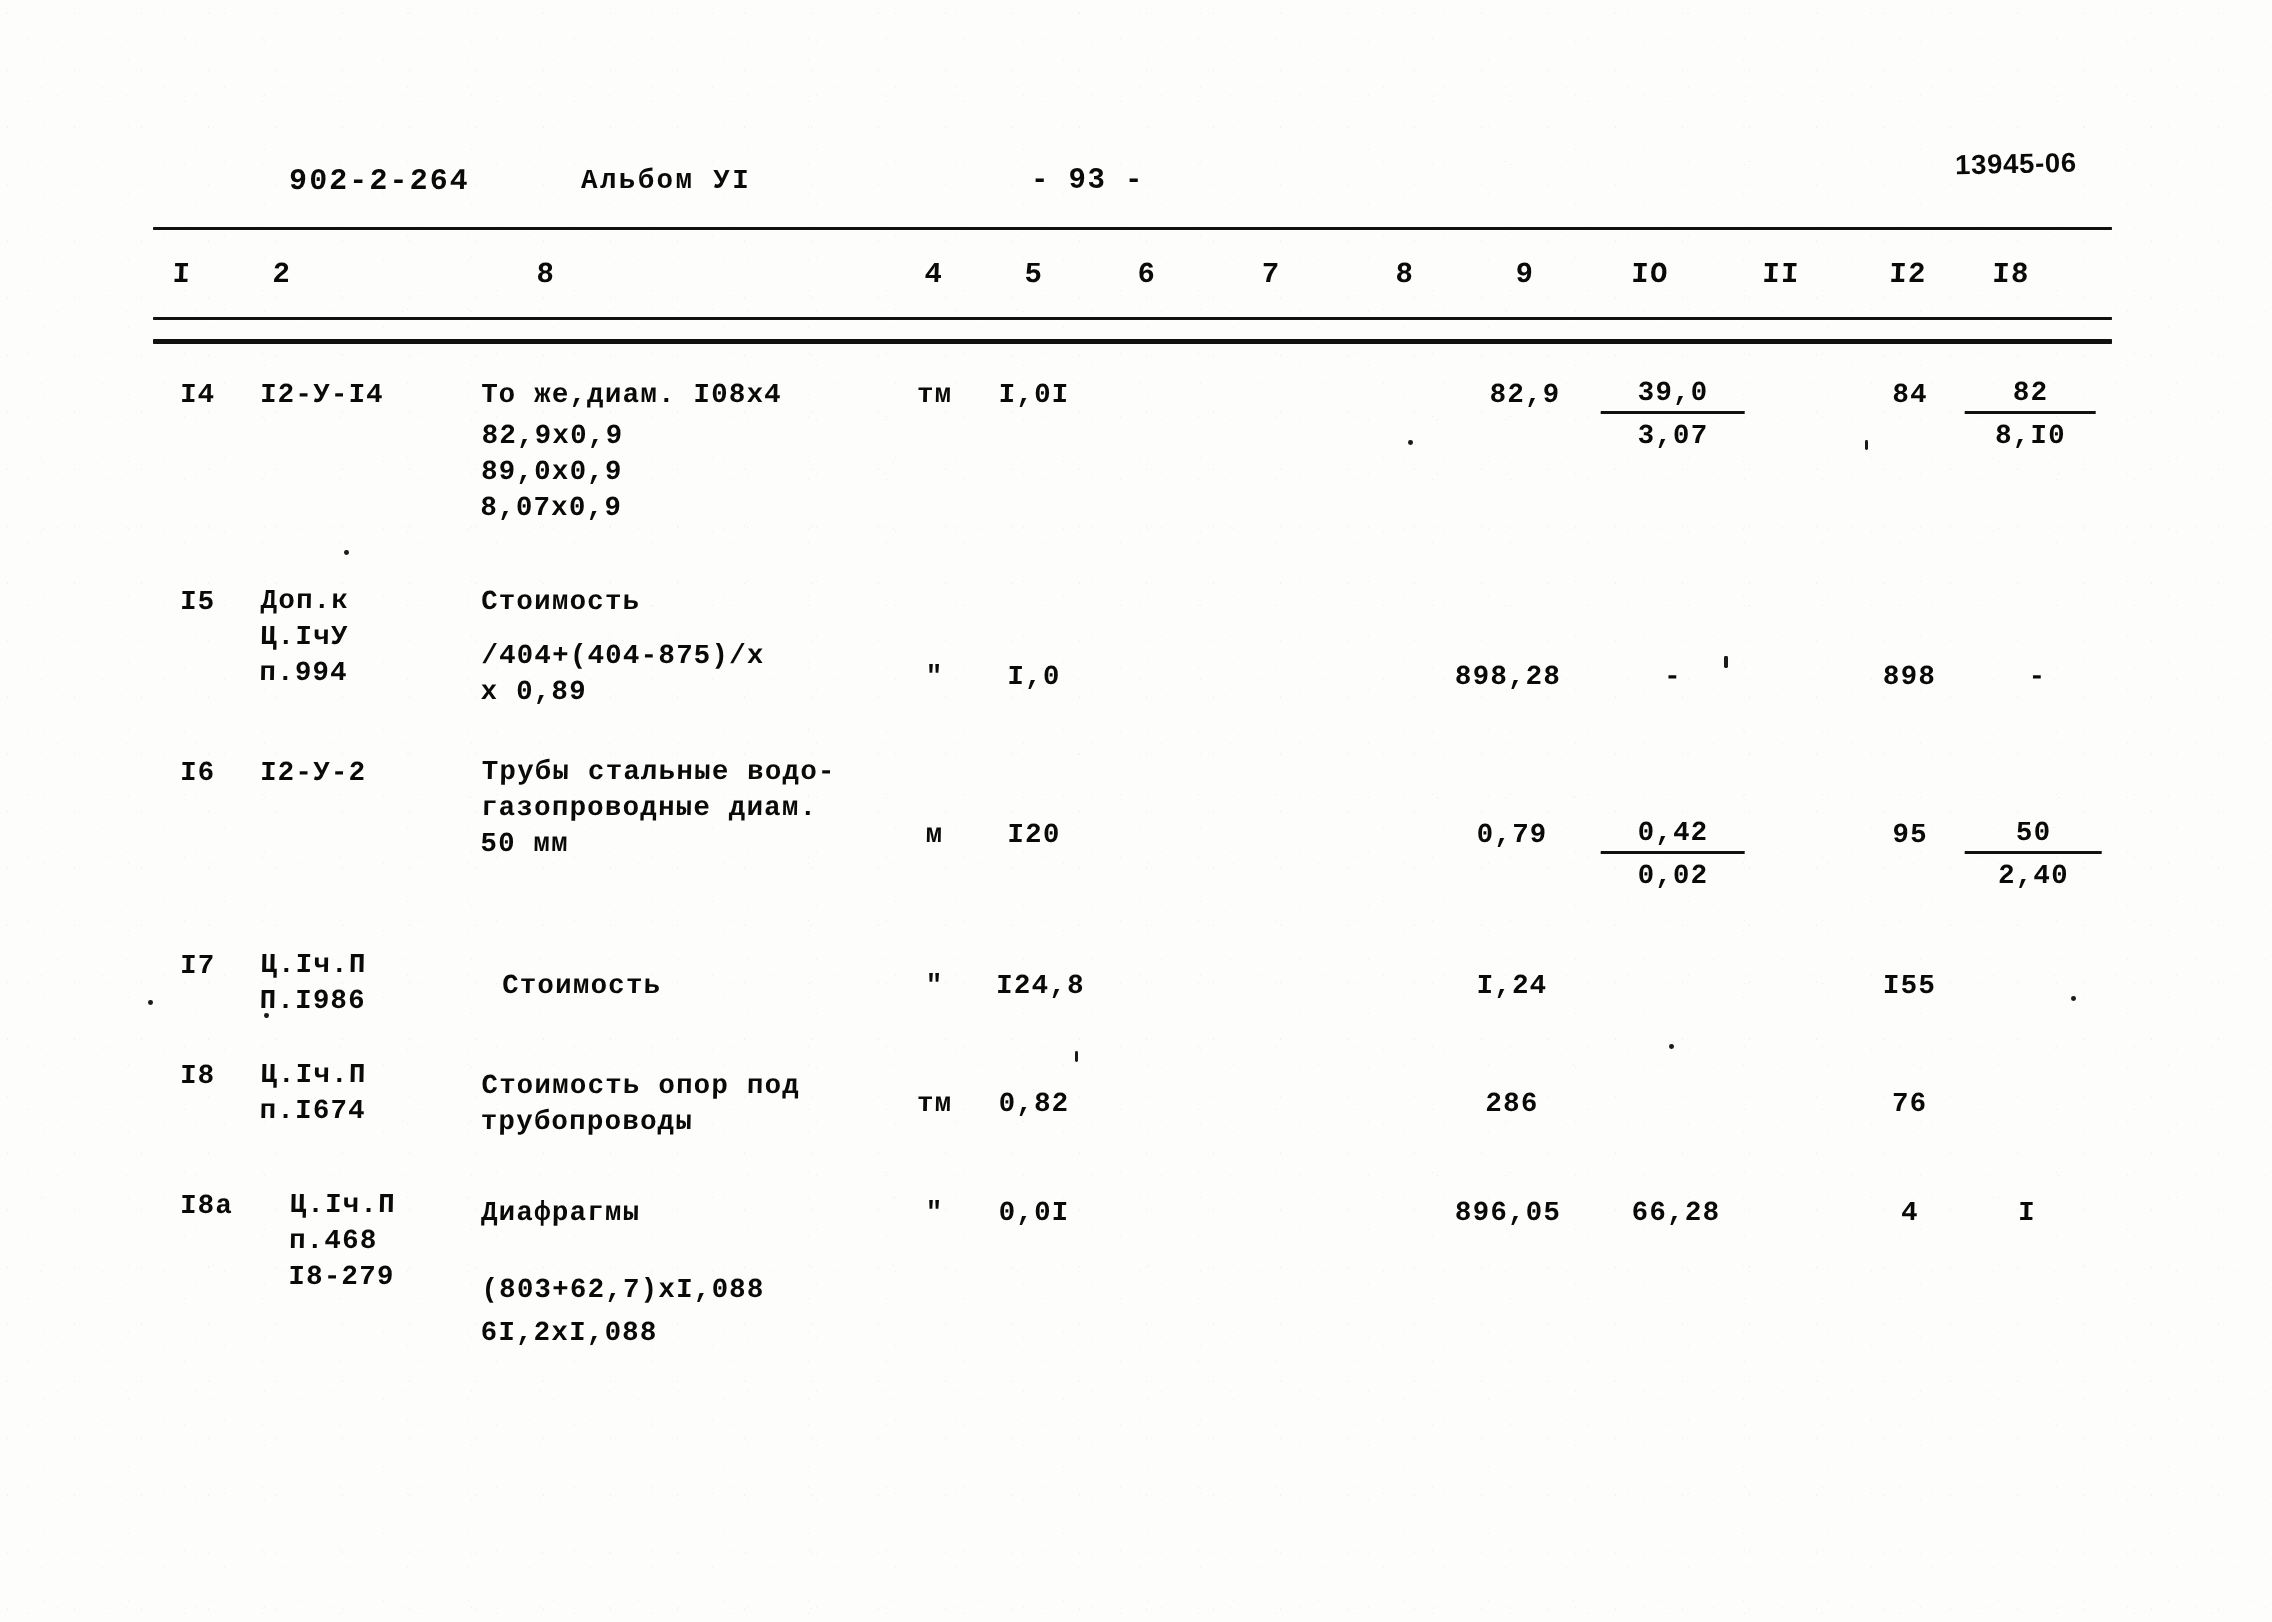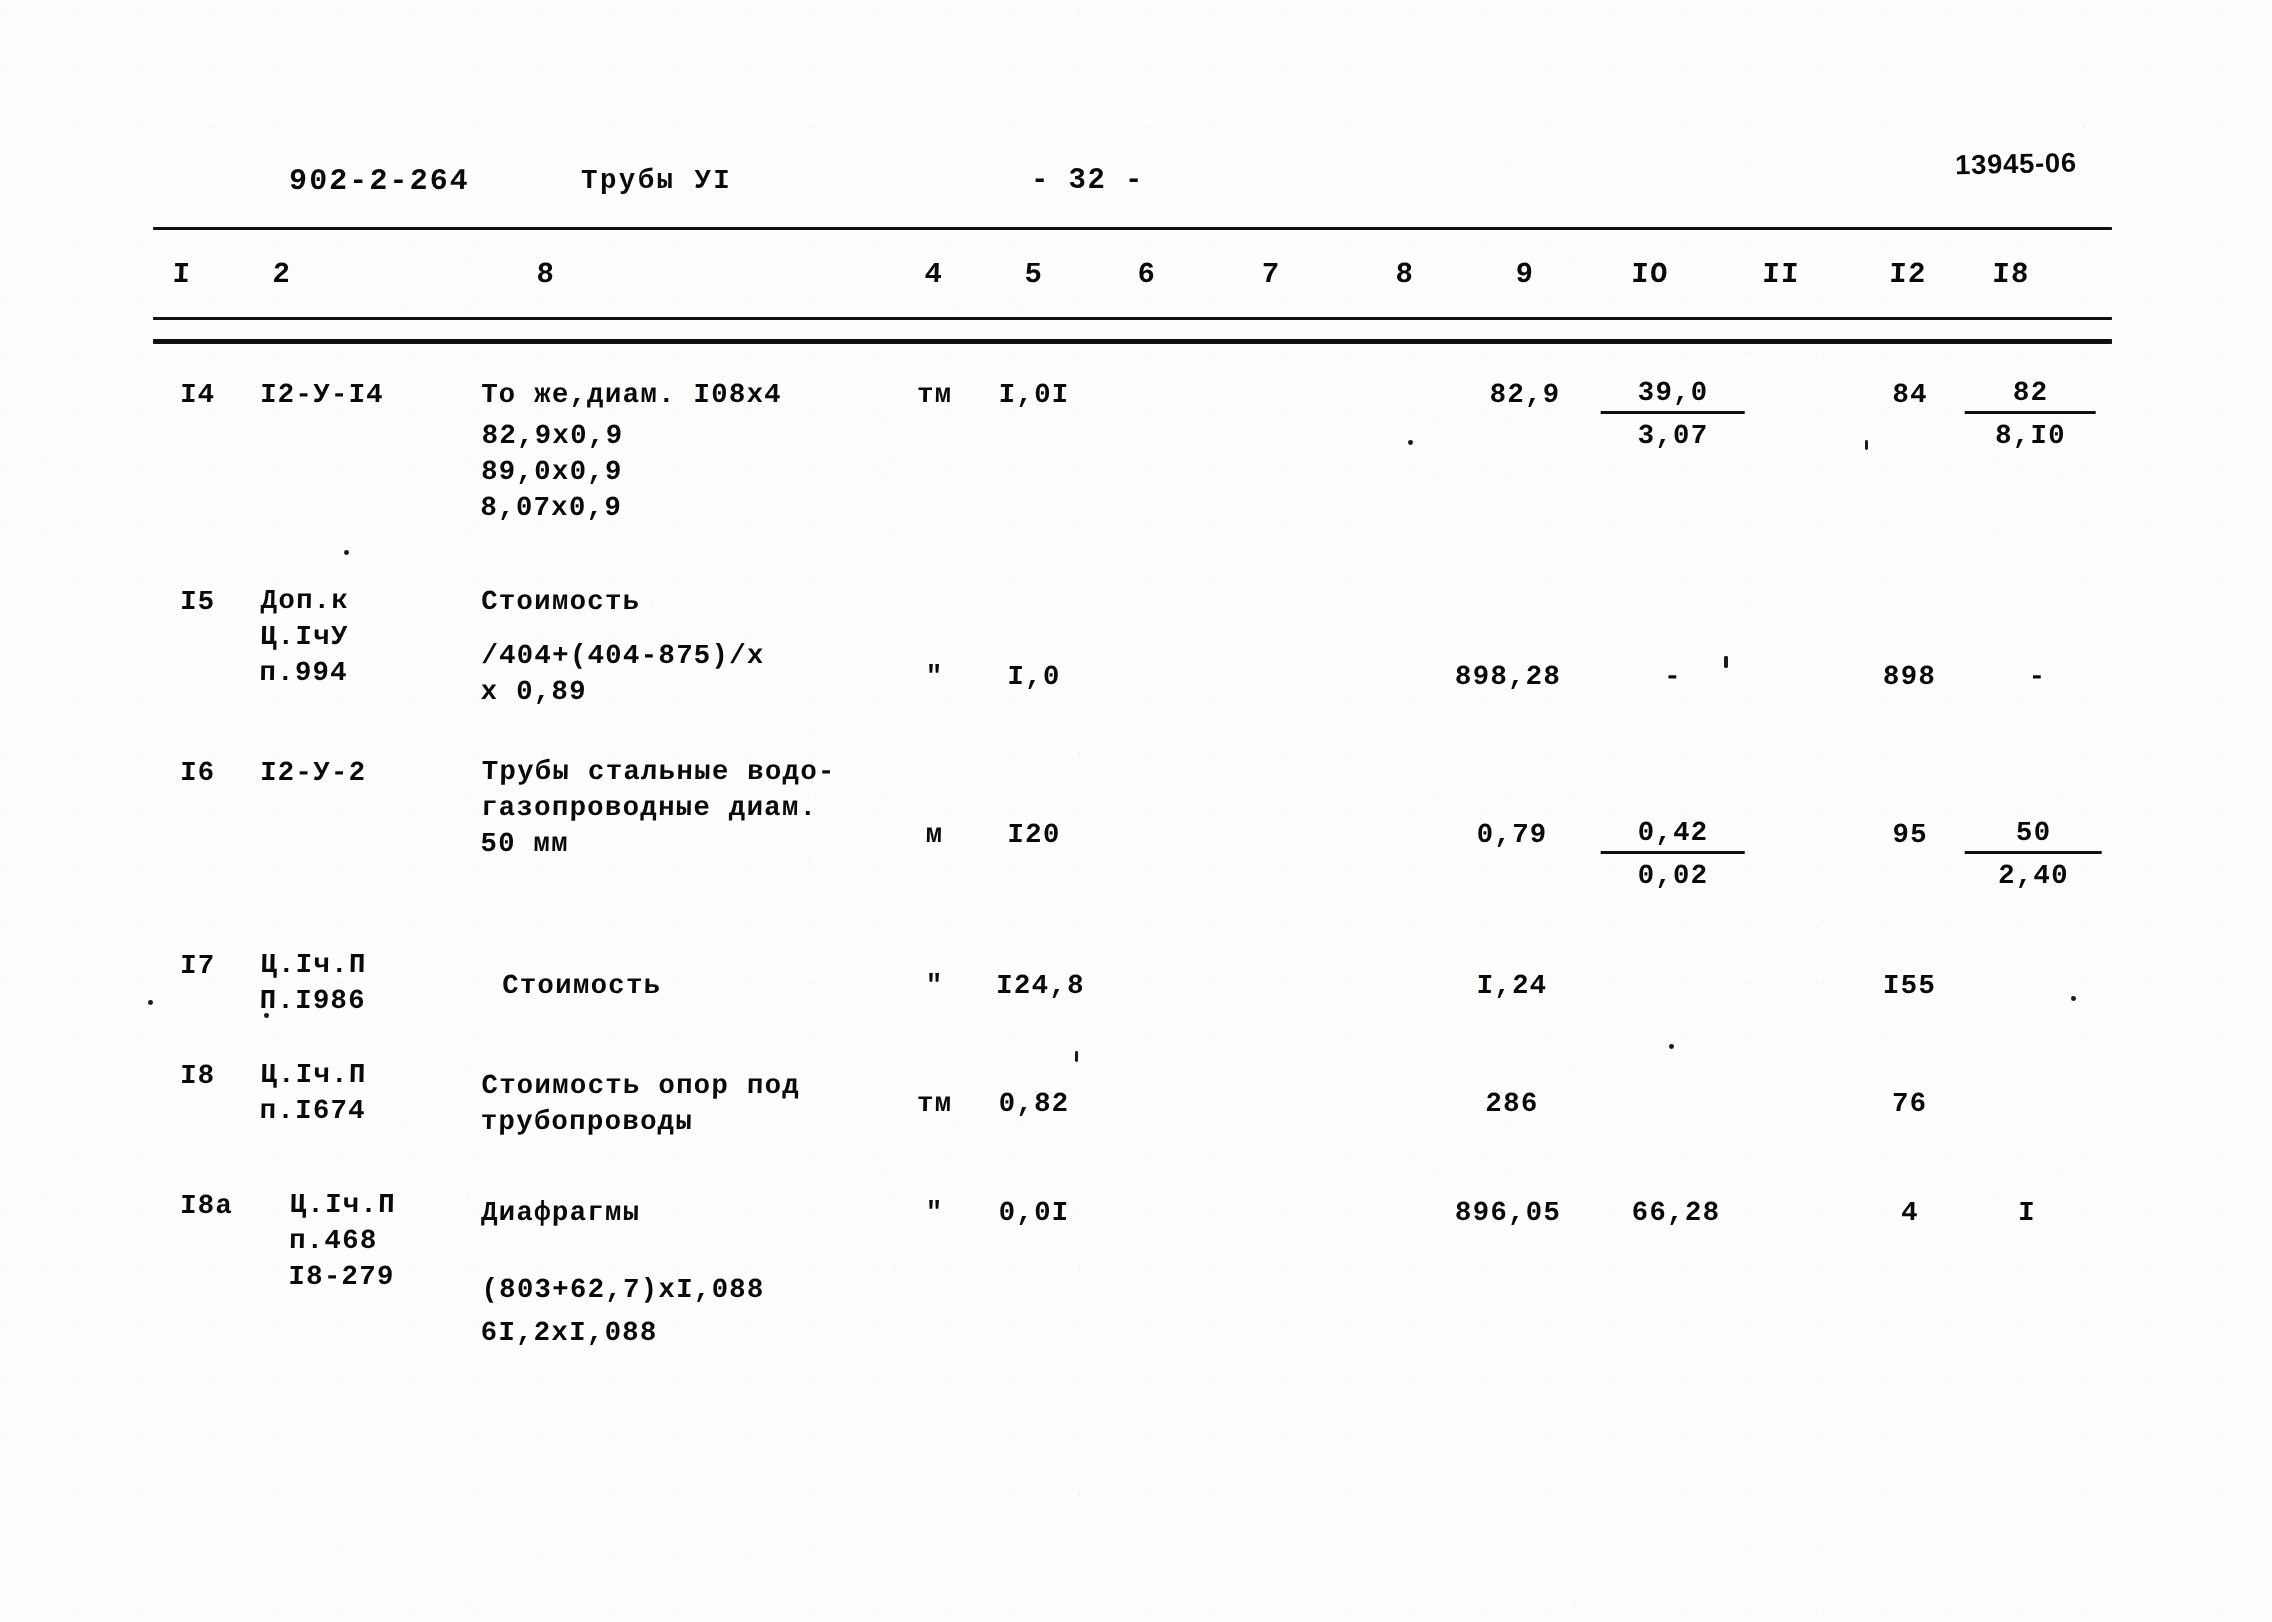--- a/index.html
+++ b/index.html
@@ -140,22 +140,22 @@
     width: 4.8px; height: 4.8px;
   }
 </style>
 </head>
 <body>
 
 <div id="scan-sheet">
 
   <div id="doc-header">
     <div class="abs mono" id="header-code">902-2-264</div>
-    <div class="abs mono" id="header-album">Трубы УI</div>
-    <div class="abs mono" id="header-pageno">- 32 -</div>
+    <div class="abs mono" id="header-album">Альбом УI</div>
+    <div class="abs mono" id="header-pageno">- 93 -</div>
     <div class="abs" id="header-stamp">13945-06</div>
   </div>
 
   <div class="rule" id="rule-top"></div>
 
   <div id="col-header-row">
     <div class="colhead mono" style="left:158px;width:48px;">I</div>
     <div class="colhead mono" style="left:258px;width:48px;">2</div>
     <div class="colhead mono" style="left:522px;width:48px;">8</div>
     <div class="colhead mono" style="left:910px;width:48px;">4</div>

